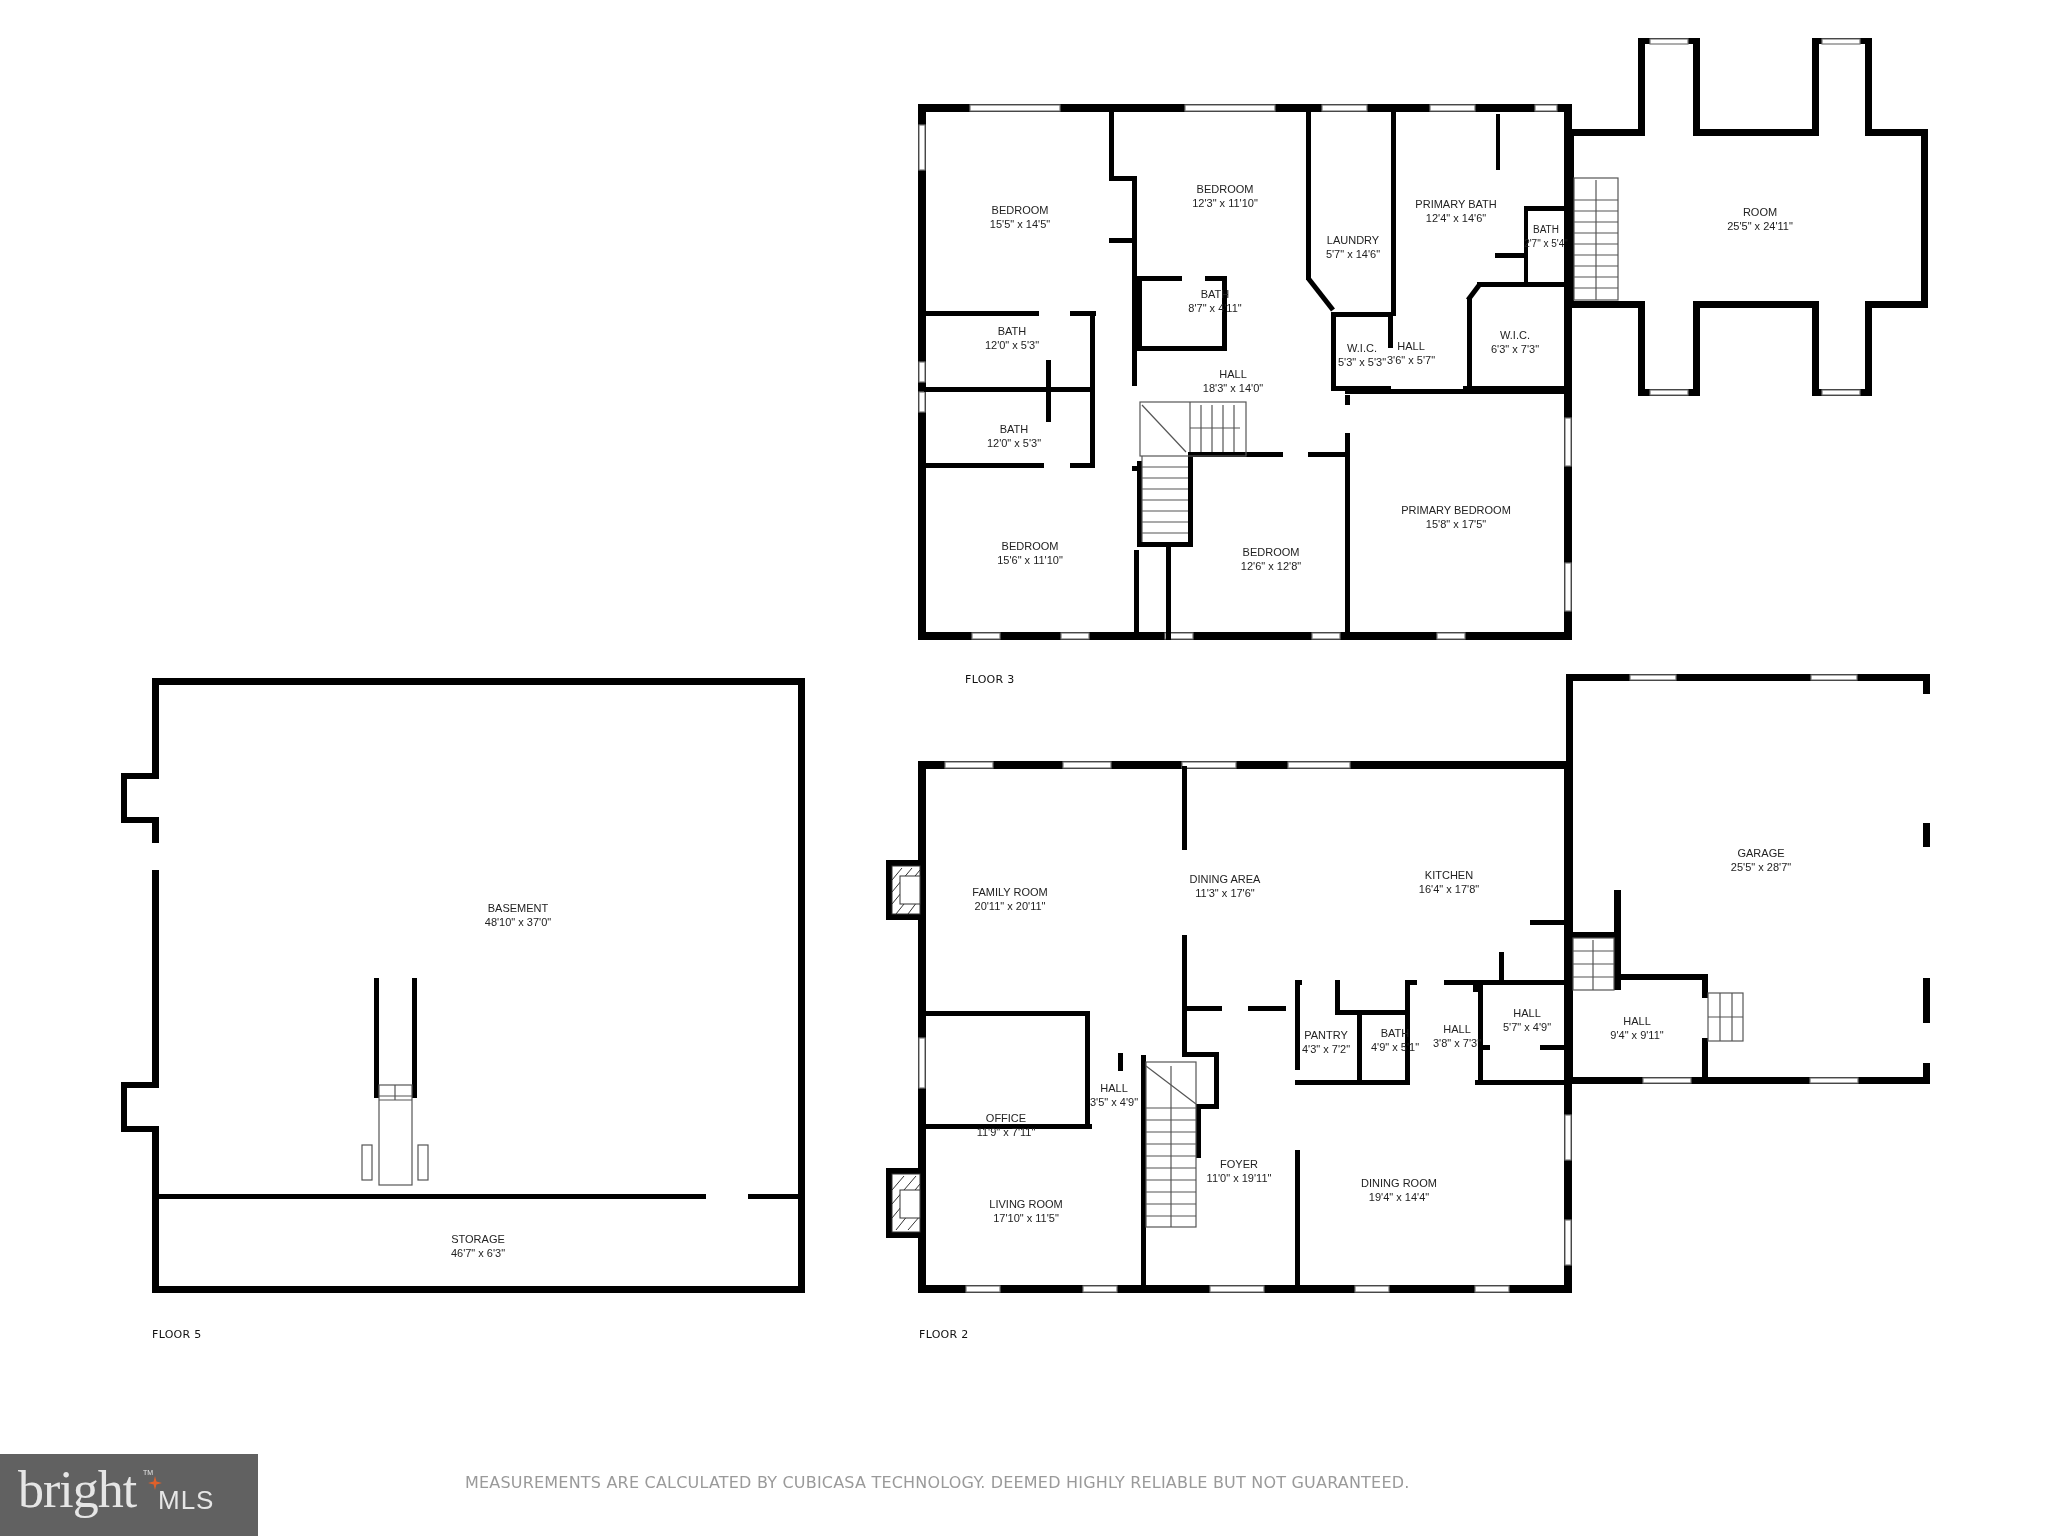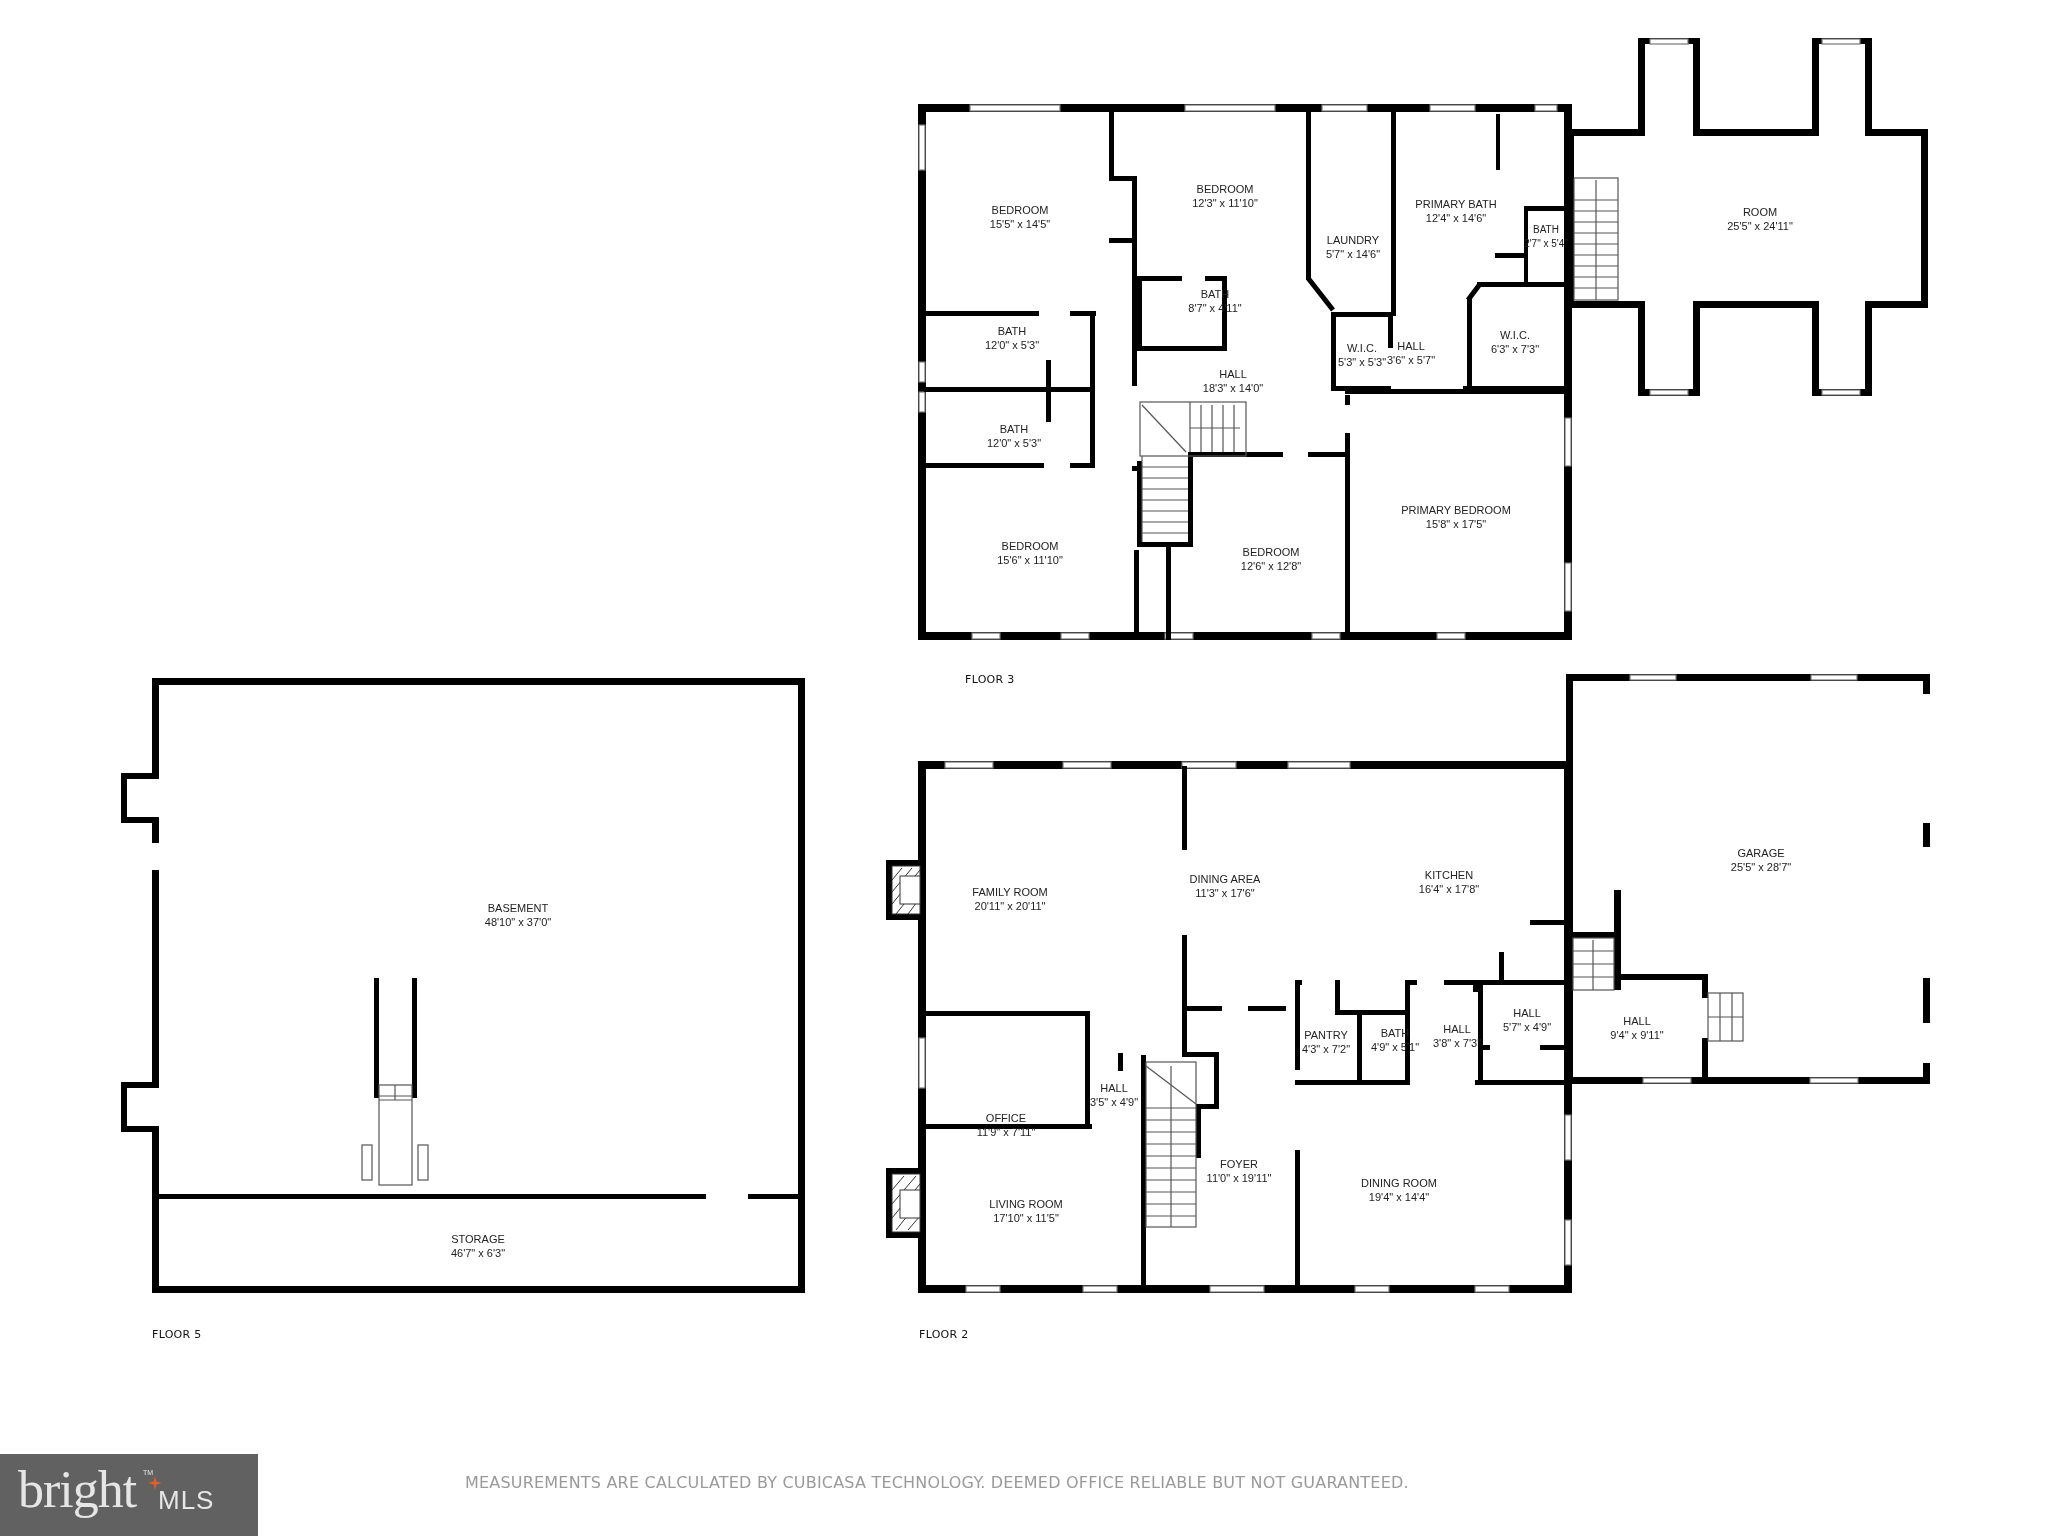--- a/index.html
+++ b/index.html
@@ -420,13 +420,13 @@
 
 <div class="logo">
   <span class="bright">bright</span>
   <svg class="star" viewBox="0 0 20 20">
       <path d="M10,0 L12,8 L20,10 L12,12 L10,20 L8,12 L0,10 L8,8 Z" fill="#e0602a"></path>
     </svg>
   <span class="tm">TM</span>
   <span class="mls">MLS</span>
 </div>
 
-<div class="disclaimer">MEASUREMENTS ARE CALCULATED BY CUBICASA TECHNOLOGY. DEEMED OFFICE RELIABLE BUT NOT GUARANTEED.</div>
+<div class="disclaimer">MEASUREMENTS ARE CALCULATED BY CUBICASA TECHNOLOGY. DEEMED HIGHLY RELIABLE BUT NOT GUARANTEED.</div>
 
 </body></html>

